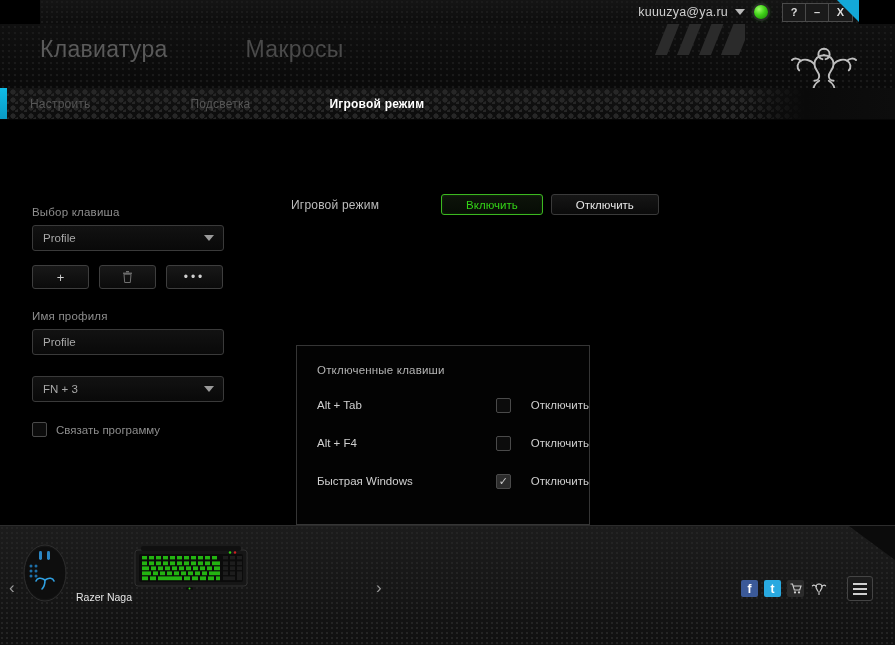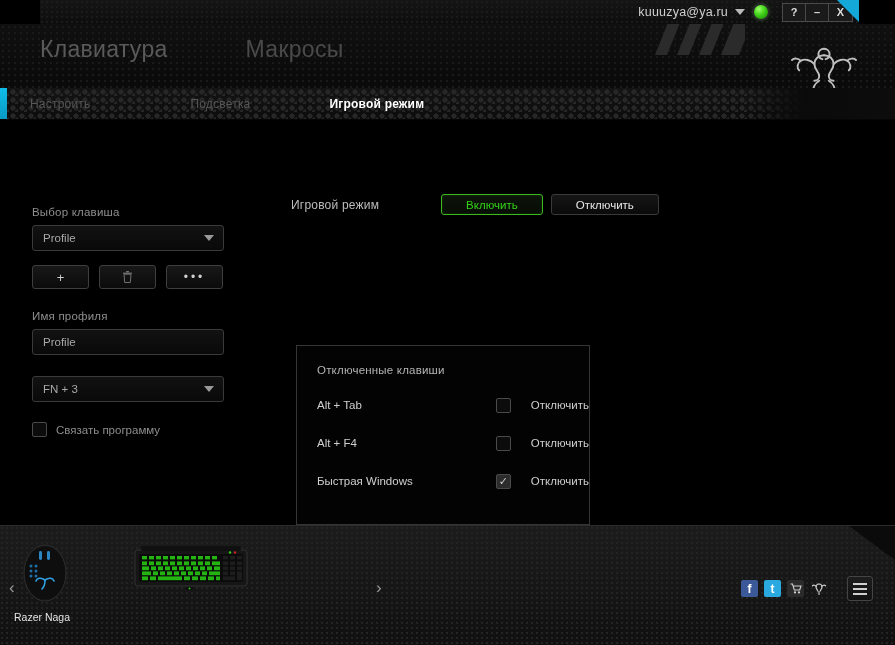--- a/index.html
+++ b/index.html
@@ -232,21 +232,21 @@
   }
   .arrow {
     position: absolute; top: 52px;
     color: #9a9a9a; font-size: 17px; cursor: pointer;
     user-select: none;
   }
   .arrow.left { left: 9px; }
   .arrow.right { left: 376px; }
   .devitem {
     position: absolute; top: 12px;
-    display: flex; flex-direction: column; align-items: flex-start;
+    display: flex; align-items: flex-end;
     width: 130px; cursor: pointer;
   }
   .devitem.d1 { left: 14px; }
   .devitem.d2 { left: 132px; }
   .devimg { height: 66px; display: flex; align-items: center; justify-content: center; }
   .devname {
     color: #e4e4e4; font-size: 10.5px; text-align: center;
     line-height: 13px; margin-top: 7px;
   }
 

